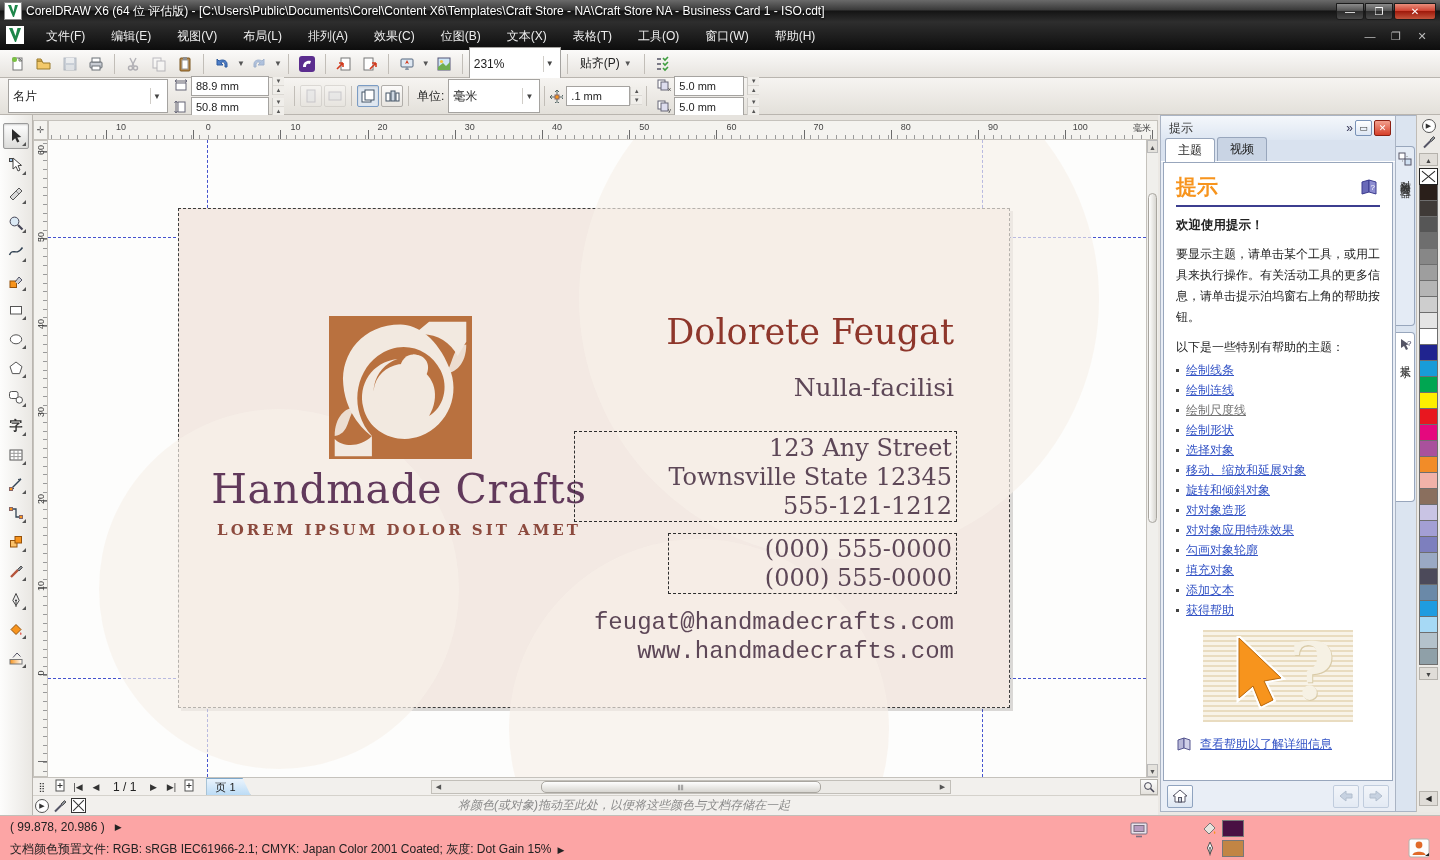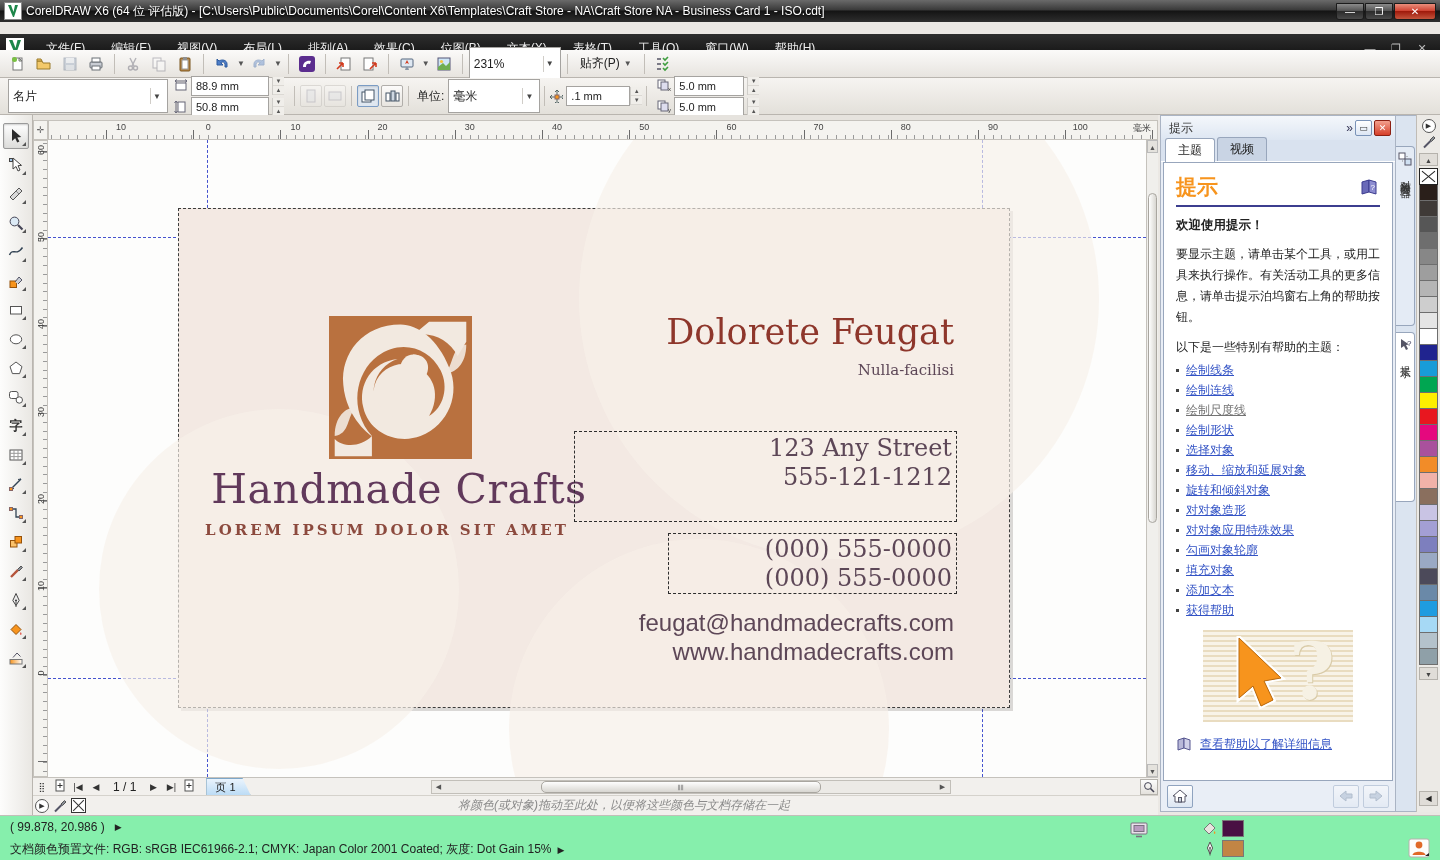--- a/index.html
+++ b/index.html
@@ -12,21 +12,21 @@
  background:linear-gradient(#6a6a6a,#3a3a3a 45%,#141414 50%,#2e2e2e);display:flex;align-items:center;color:#fff}
 .app-icon{width:18px;height:18px;margin:0 4px;background:#fff;border:1px solid #888;display:flex;align-items:center;justify-content:center}
 .app-icon svg{display:block}
 .titlebar .title{flex:1;font-size:12px;text-shadow:0 1px 2px #000;white-space:nowrap;overflow:hidden}
 .win-btns{display:flex;margin-right:4px;gap:1px}
 .win-btn{width:28px;height:17px;border:1px solid #1b1b1b;border-radius:0 0 3px 3px;
  background:linear-gradient(#8b8b8b,#545454 45%,#2c2c2c 50%,#4a4a4a);color:#fff;font-size:10px;line-height:15px;text-align:center}
 .win-btn.close{width:42px;background:linear-gradient(#e98e7c,#cf4433 45%,#a01b0c 50%,#c4543c);font-weight:bold}
 
 
-.menubar{position:absolute;left:0;top:34px;width:1440px;height:28px;background:linear-gradient(#2e2e2e,#0d0d0d);display:flex;align-items:center;color:#eee}
+.menubar{position:absolute;left:0;top:22px;width:1440px;height:28px;background:linear-gradient(#2e2e2e,#0d0d0d);display:flex;align-items:center;color:#eee}
 .menu-appicon{width:20px;height:20px;margin:0 8px 0 6px}
 .menu-items{display:flex;gap:2px}
 .menu-item{padding:4px 12px;cursor:default}
 .doc-win-btns{margin-left:auto;margin-right:10px;display:flex;gap:10px;color:#bbb;font-size:11px}
 .doc-win-btns span{width:16px;text-align:center}
 
 
 .toolbar{position:absolute;left:0;top:50px;width:1440px;height:28px;border-bottom:1px solid #b9b5af;
  background:linear-gradient(#fbfaf9,#e7e4df);display:flex;align-items:center;padding-left:6px;gap:2px}
 .tbtn{width:24px;height:22px;display:flex;align-items:center;justify-content:center;border:1px solid transparent;border-radius:2px}
@@ -78,28 +78,28 @@
 
 
 .guide-v{position:absolute;top:0;height:637px;width:0;border-left:1px dashed #4553cf}
 .guide-h{position:absolute;left:0;width:1098px;height:0;border-top:1px dashed #4553cf}
 
 
 .card{position:absolute;left:130px;top:68px;width:832px;height:500px;border:1px dashed #3c3c3c;box-shadow:3px 3px 0 rgba(60,50,45,.18)}
 .card .circ{position:absolute;border-radius:50%;opacity:.65}
 .logo{position:absolute;left:150px;top:105px;width:143px;height:147px}
 .company{position:absolute;left:30px;top:256px;width:380px;text-align:center;font-family:"DejaVu Serif","Liberation Serif",serif;font-size:41px;letter-spacing:.5px}
-.tagline{position:absolute;left:18px;top:312px;width:380px;text-align:center;font-family:"DejaVu Serif","Liberation Serif",serif;font-size:15px;letter-spacing:3px;font-weight:bold}
+.tagline{position:absolute;left:30px;top:312px;width:380px;text-align:center;font-family:"DejaVu Serif","Liberation Serif",serif;font-size:15px;letter-spacing:3px;font-weight:bold}
 .person{position:absolute;right:55px;top:103px;font-family:"DejaVu Serif","Liberation Serif",serif;font-size:35px}
-.ptitle{position:absolute;right:55px;top:152px;font-family:"DejaVu Serif","Liberation Serif",serif;font-size:15px}
+.ptitle{position:absolute;right:55px;top:164px;font-family:"DejaVu Serif","Liberation Serif",serif;font-size:25px}
 .addrbox{position:absolute;left:395px;top:222px;width:383px;height:91px;border:1px dashed #2d2d2d;text-align:right;padding:2px 4px 0 0;
  font-family:"DejaVu Serif","Liberation Serif",serif;font-size:24px;line-height:29px}
 .phonebox{position:absolute;left:489px;top:324px;width:289px;height:61px;border:1px dashed #2d2d2d;text-align:right;padding:1px 4px 0 0;
  font-family:"DejaVu Serif","Liberation Serif",serif;font-size:24px;line-height:29px}
-.cline{position:absolute;right:55px;font-family:Liberation Sans, sans-serif;font-size:24px}
+.cline{position:absolute;right:55px;font-family:Liberation Mono, monospace;font-size:24px}
 
 
 .navigator{position:absolute;left:33px;top:777px;width:1125px;height:18px;background:#f2f0ed;border-top:1px solid #c5c2bc;display:flex;align-items:center;font-size:11px}
 .nav-ic{width:18px;text-align:center;color:#333;font-size:9px}
 .pageinfo{margin:0 8px;font-size:12px}
 .pagetab{height:17px;margin-left:8px;padding:1px 14px 0 8px;background:linear-gradient(#eaf4fd,#bcdcf5);border:1px solid #7da7c9;border-bottom:none;clip-path:polygon(0 0,calc(100% - 8px) 0,100% 100%,0 100%);font-size:11px}
 .h-scroll{margin-left:180px;width:520px;height:14px;background:#eceae6;border:1px solid #c2bfb9;display:flex;align-items:center}
 .h-scroll .arr{width:14px;font-size:7px;text-align:center;color:#555}
 .h-scroll .thumb{margin-left:95px;width:280px;height:12px;background:linear-gradient(#fefefe,#d8d6d1);border:1px solid #a9a6a0;border-radius:5px;text-align:center;font-size:7px;color:#777;line-height:11px}
 .zoombtn{margin-left:auto;width:18px;height:16px;border:1px solid #b5b2ac;background:linear-gradient(#fdfdfc,#e4e1dc);display:flex;align-items:center;justify-content:center}
@@ -151,21 +151,21 @@
 .palette-col{position:absolute;left:1416px;top:115px;width:24px;height:697px;background:#eceae6;border-left:1px solid #c0bcb6;display:flex;flex-direction:column;align-items:center;padding-top:4px}
 .pal-sw{width:19px;height:17px;border:1px solid #6e6e6e;margin-top:-1px}
 .pal-x{width:19px;height:17px;background:#fff;border:1px solid #222;position:relative;margin-bottom:0}
 .pal-x::before,.pal-x::after{content:"";position:absolute;left:0;top:7px;width:17px;height:1px;background:#222}
 .pal-x::before{transform:rotate(40deg)}.pal-x::after{transform:rotate(-40deg)}
 .pal-arr{width:19px;height:13px;font-size:7px;text-align:center;line-height:13px;color:#444;background:#e0ddd8;border:1px solid #b5b2ac;margin:2px 0}
 .pal-top{margin-bottom:2px}
 .pal-left{margin-top:auto;margin-bottom:6px;width:19px;height:15px;border:1px solid #b5b2ac;background:#e0ddd8;font-size:8px;text-align:center;line-height:14px;color:#222}
 
 
-.statusbar{position:absolute;left:0;top:815px;width:1440px;height:45px;background:#86efac;border-top:1px solid #c2bfb9;font-size:12px}
+.statusbar{position:absolute;left:0;top:815px;width:1440px;height:45px;background:#fca5a5;border-top:1px solid #c2bfb9;font-size:12px}
 .sb-row1{position:absolute;left:10px;top:4px;display:flex;align-items:center;gap:10px}
 .sb-row2{position:absolute;left:10px;top:25px;display:flex;align-items:center;gap:6px}
 .sb-arrow{font-size:9px;color:#222}
 .sb-right{position:absolute;right:8px;top:2px;width:320px;height:40px}
 .fillind{position:absolute;left:90px;top:2px;display:flex;align-items:center;gap:4px}
 .outlind{position:absolute;left:90px;top:22px;display:flex;align-items:center;gap:4px}
 .indsw{width:22px;height:17px;border:1px solid #777}
 .monitor-ic{position:absolute;left:18px;top:4px}
 .user-ic{position:absolute;right:2px;top:20px}
 </style>
@@ -614,20 +614,21 @@
           </g>
         </svg>
 
         <div class="company" style="color: rgb(97, 57, 91);">Handmade Crafts</div>
         <div class="tagline" style="color: rgb(140, 74, 62);">LOREM IPSUM DOLOR SIT AMET</div>
         <div class="person" style="color: rgb(142, 54, 43);">Dolorete Feugat</div>
         <div class="ptitle" style="color: rgb(93, 71, 87);">Nulla-facilisi</div>
 
         <div class="addrbox" style="color: rgb(93, 71, 87);">
           <div>123 Any Street</div>
+          <div>Townsville State 12345</div>
           <div>555-121-1212</div>
         </div>
 
         <div class="phonebox" style="color: rgb(93, 71, 87);">
           <div>(000) 555-0000</div>
           <div>(000) 555-0000</div>
         </div>
 
         <div class="cline" style="top: 400px; color: rgb(93, 71, 87);">feugat@handmadecrafts.com</div>
         <div class="cline" style="top: 429px; color: rgb(93, 71, 87);">www.handmadecrafts.com</div>

